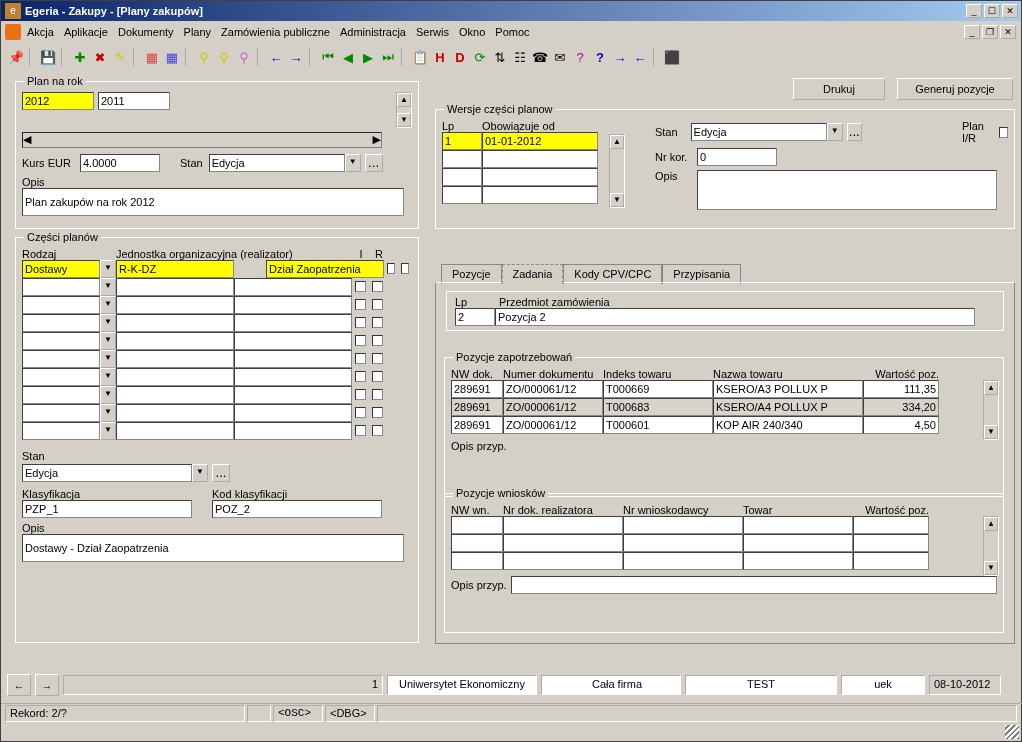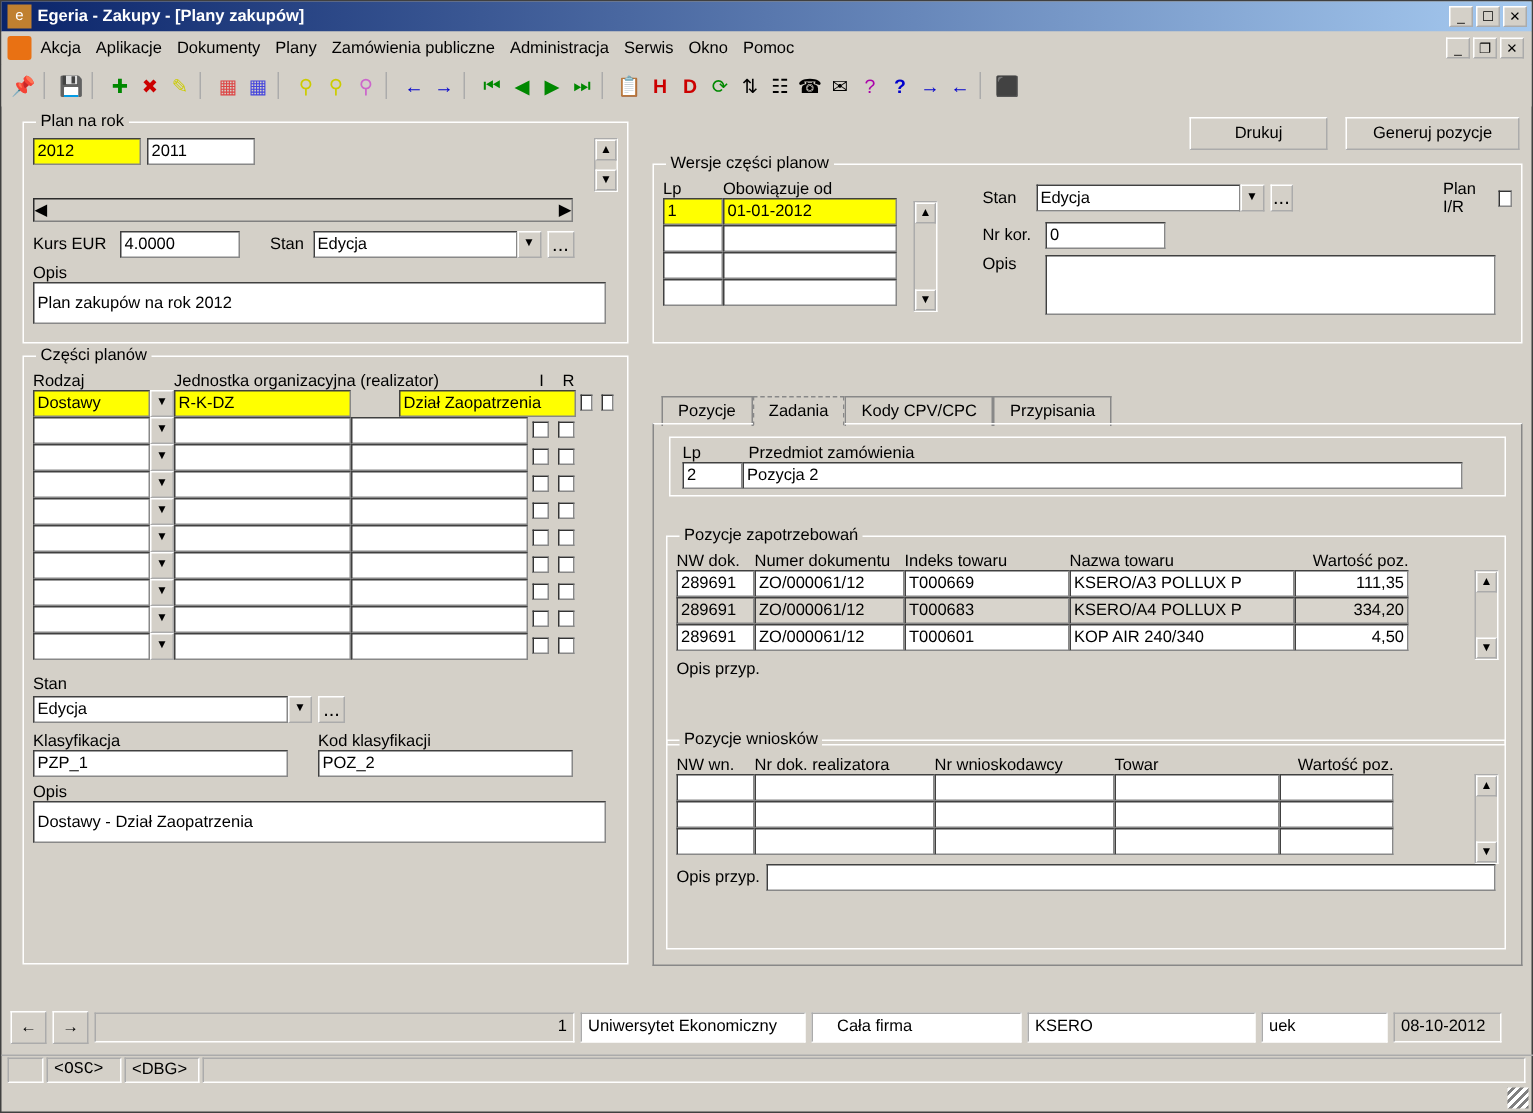--- a/index.html
+++ b/index.html
@@ -29,21 +29,21 @@
   .combo { display:inline-flex; }
   .combo .cbbtn { width:16px; height:18px; background:#d4d0c8; border:1px outset #fff; cursor:pointer; font-size:8px; line-height:14px; text-align:center;}
   .tabs { display:flex; gap:0; }
   .tab { background:#d4d0c8; border:1px solid #888; border-bottom:none; padding:3px 10px; cursor:pointer; font-size:11px; position:relative; top:1px;}
   .tab.active { border-bottom:1px solid #d4d0c8; z-index:2;}
   .tab.dotted { border-style:dashed; }
   .scrollbar-v { width:16px; background:#d4d0c8; border:1px inset #fff; }
   .scrollbar-v .sbb { width:14px; height:14px; background:#d4d0c8; border:1px outset #fff; text-align:center; font-size:8px; line-height:12px; cursor:pointer;}
   .chk { width:11px; height:11px; border:1px inset #888; background:#fff; display:inline-block;}
   .statusbar { position:absolute; left:0; bottom:42px; width:1022px; height:28px; display:flex; align-items:center; padding:0 6px; gap:4px;}
-  .statcell { border:1px inset #fff; background:#d4d0c8; height:20px; padding:2px 4px; overflow:hidden; white-space:nowrap;}
+  .statcell { border:1px inset #fff; background:#d4d0c8; height:20px; padding:2px 4px; overflow:hidden; white-space:nowrap;text-align:center;}
   .statcell.sunken { background:#fff; }
   .bottombar { position:absolute; left:0; bottom:18px; width:1022px; height:20px; display:flex; align-items:center; padding:0 4px; border-top:1px inset #fff;}
   .bottomcell { border:1px inset #fff; height:17px; padding:0 4px; line-height:15px; margin-right:2px;}
   .gripper { position:absolute; right:2px; bottom:2px; width:14px; height:14px; background:repeating-linear-gradient(135deg,#fff,#fff 2px,#808080 2px,#808080 4px); }
 </style>
 </head>
 <body>
 
 <div class="window">
 
@@ -441,25 +441,26 @@
     </div>
 
   </div>
 
   <div class="statusbar">
     <button class="btn" style="width:24px;padding:0;">←</button>
     <button class="btn" style="width:24px;padding:0;">→</button>
     <div class="statcell" style="width:320px;text-align:right;">1</div>
     <div class="statcell sunken" style="width:150px;">Uniwersytet Ekonomiczny</div>
     <div class="statcell sunken" style="width:140px;padding-left:16px;">Cała firma</div>
-    <div class="statcell sunken" style="width:152px;">KSERO</div>
+    <div class="statcell sunken" style="width:152px;">TEST</div>
     <div class="statcell sunken" style="width:84px;">uek</div>
     <div class="statcell" style="width:72px;text-align:left;">08-10-2012</div>
   </div>
 
   <div class="bottombar">
+    <div class="bottomcell" style="width:240px;">Rekord: 2/?</div>
     <div class="bottomcell" style="width:24px;"></div>
     <div class="bottomcell" style="width:50px;font-family:Liberation Mono, monospace;">&lt;OSC&gt;</div>
     <div class="bottomcell" style="width:50px;">&lt;DBG&gt;</div>
     <div class="bottomcell" style="flex:1;"></div>
   </div>
   <div class="gripper"></div>
 </div>
 
 </body></html>

